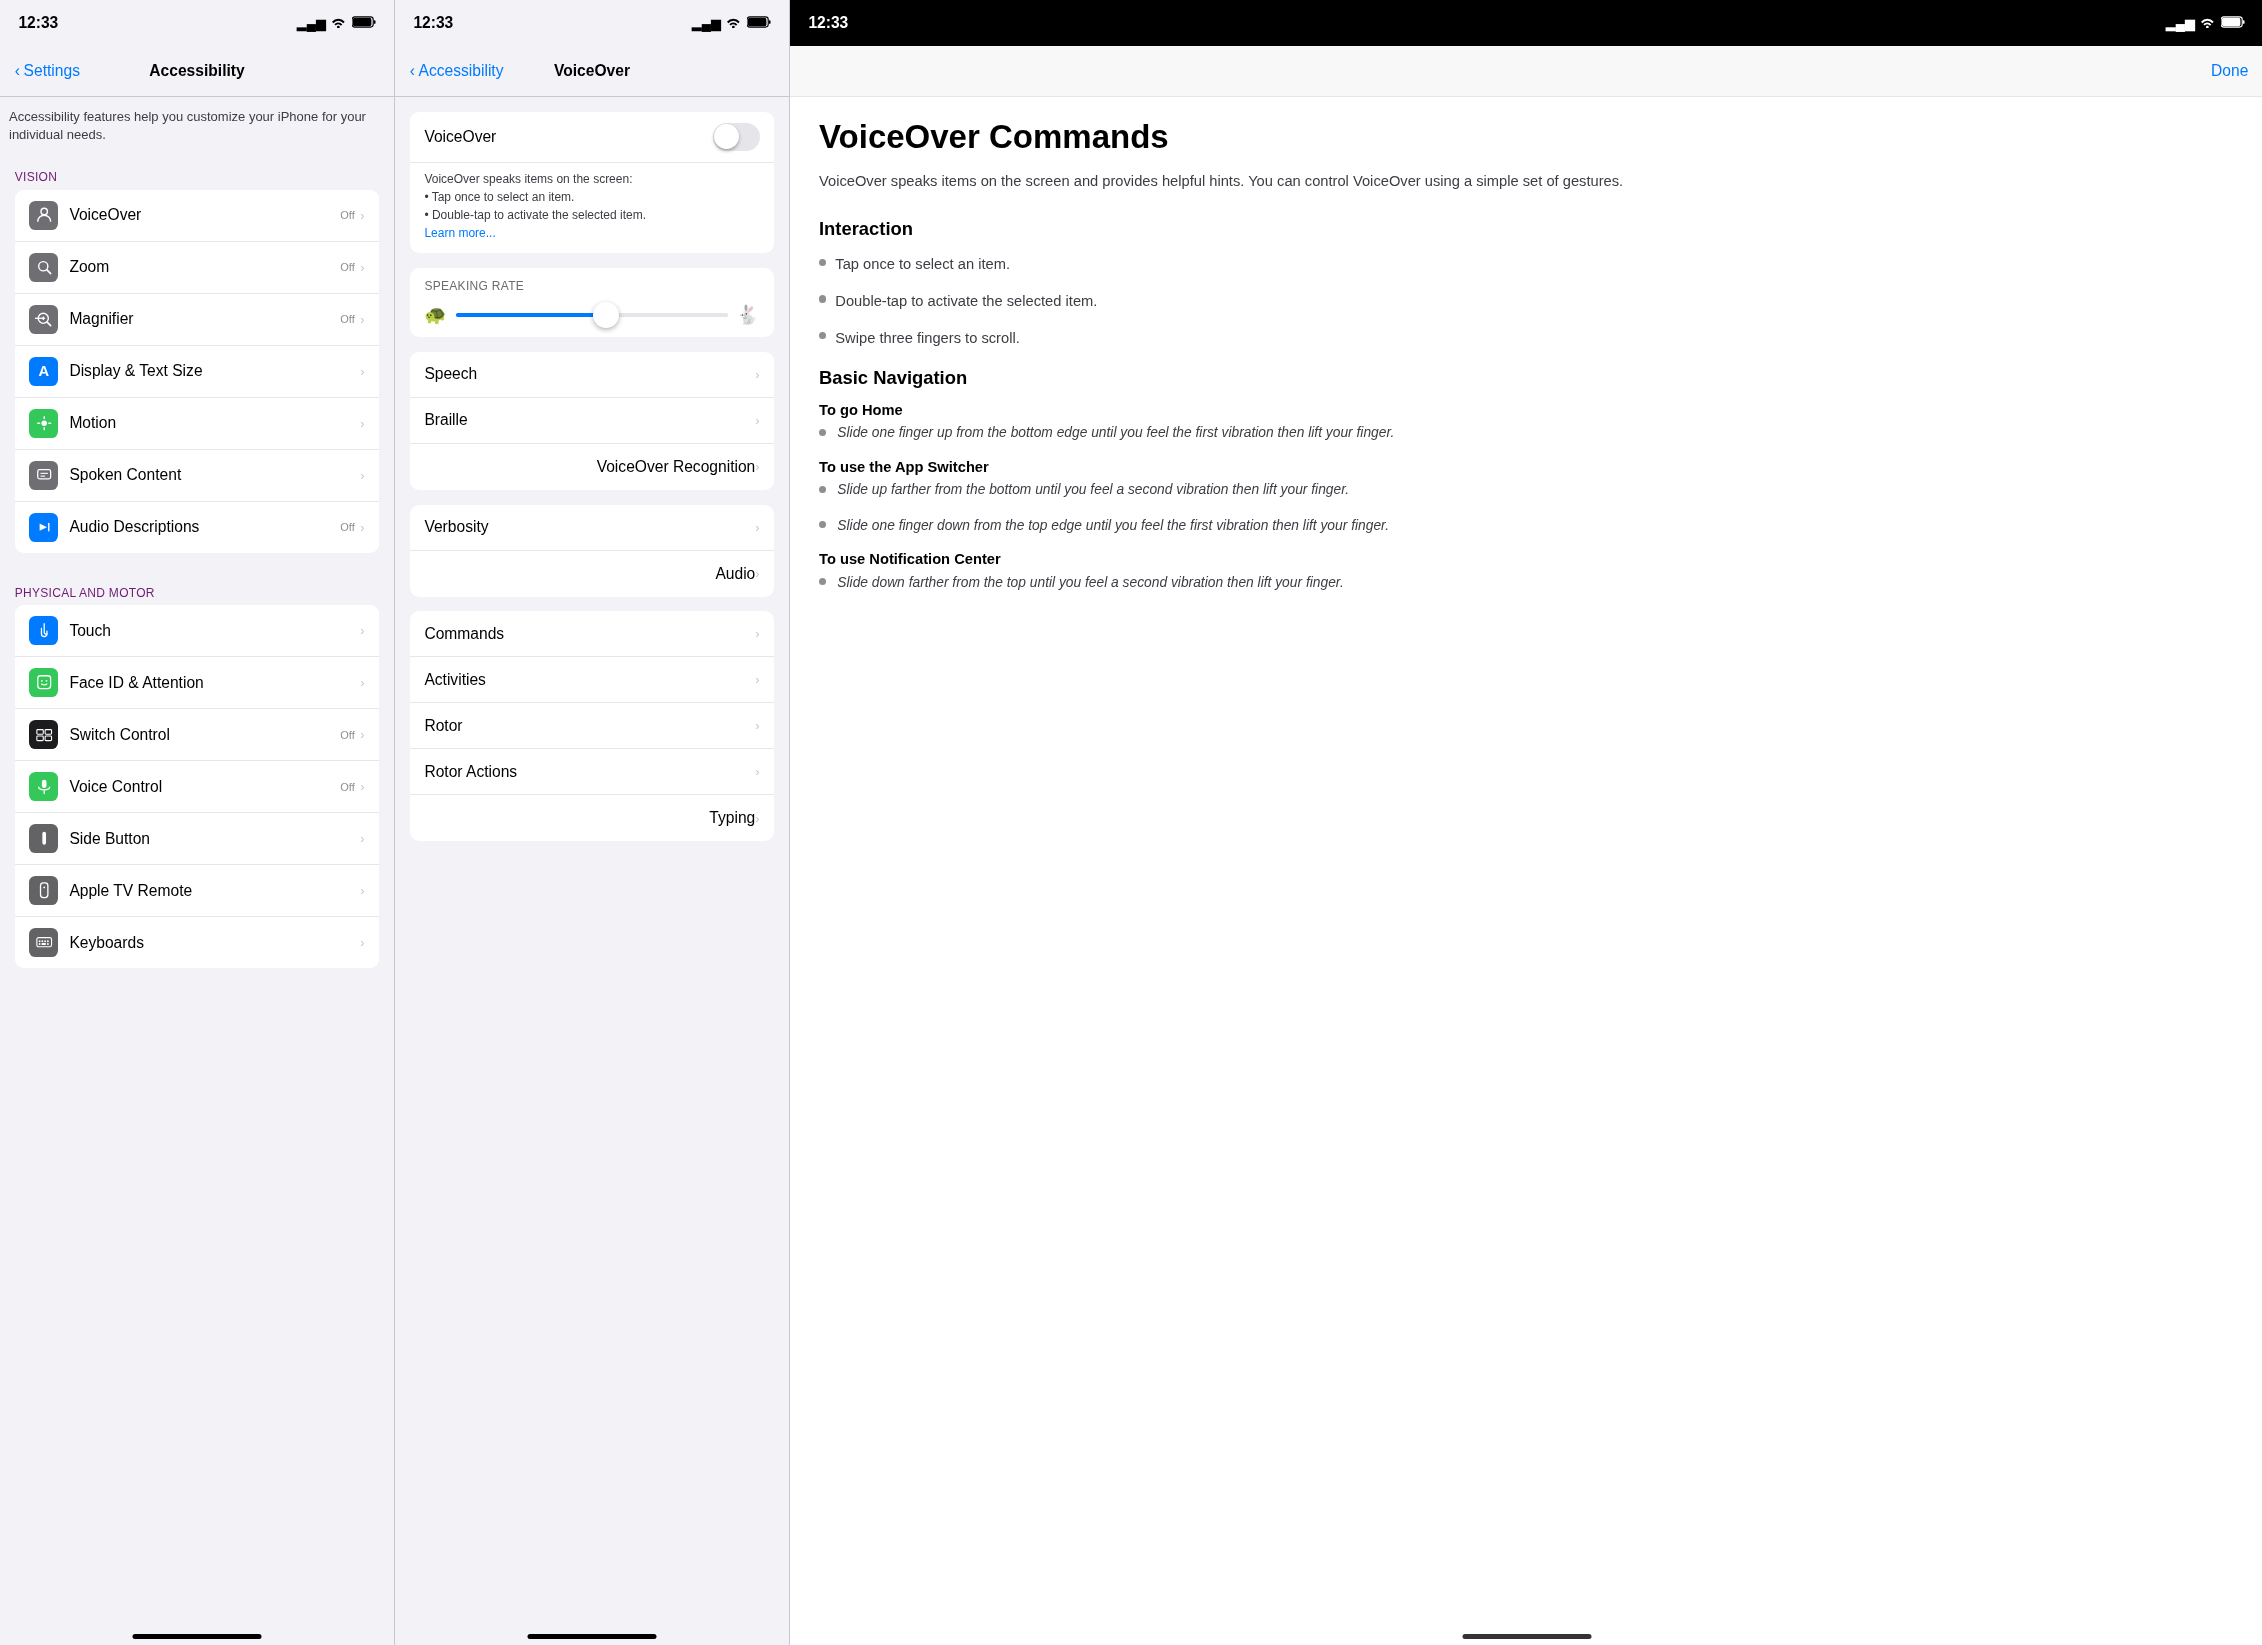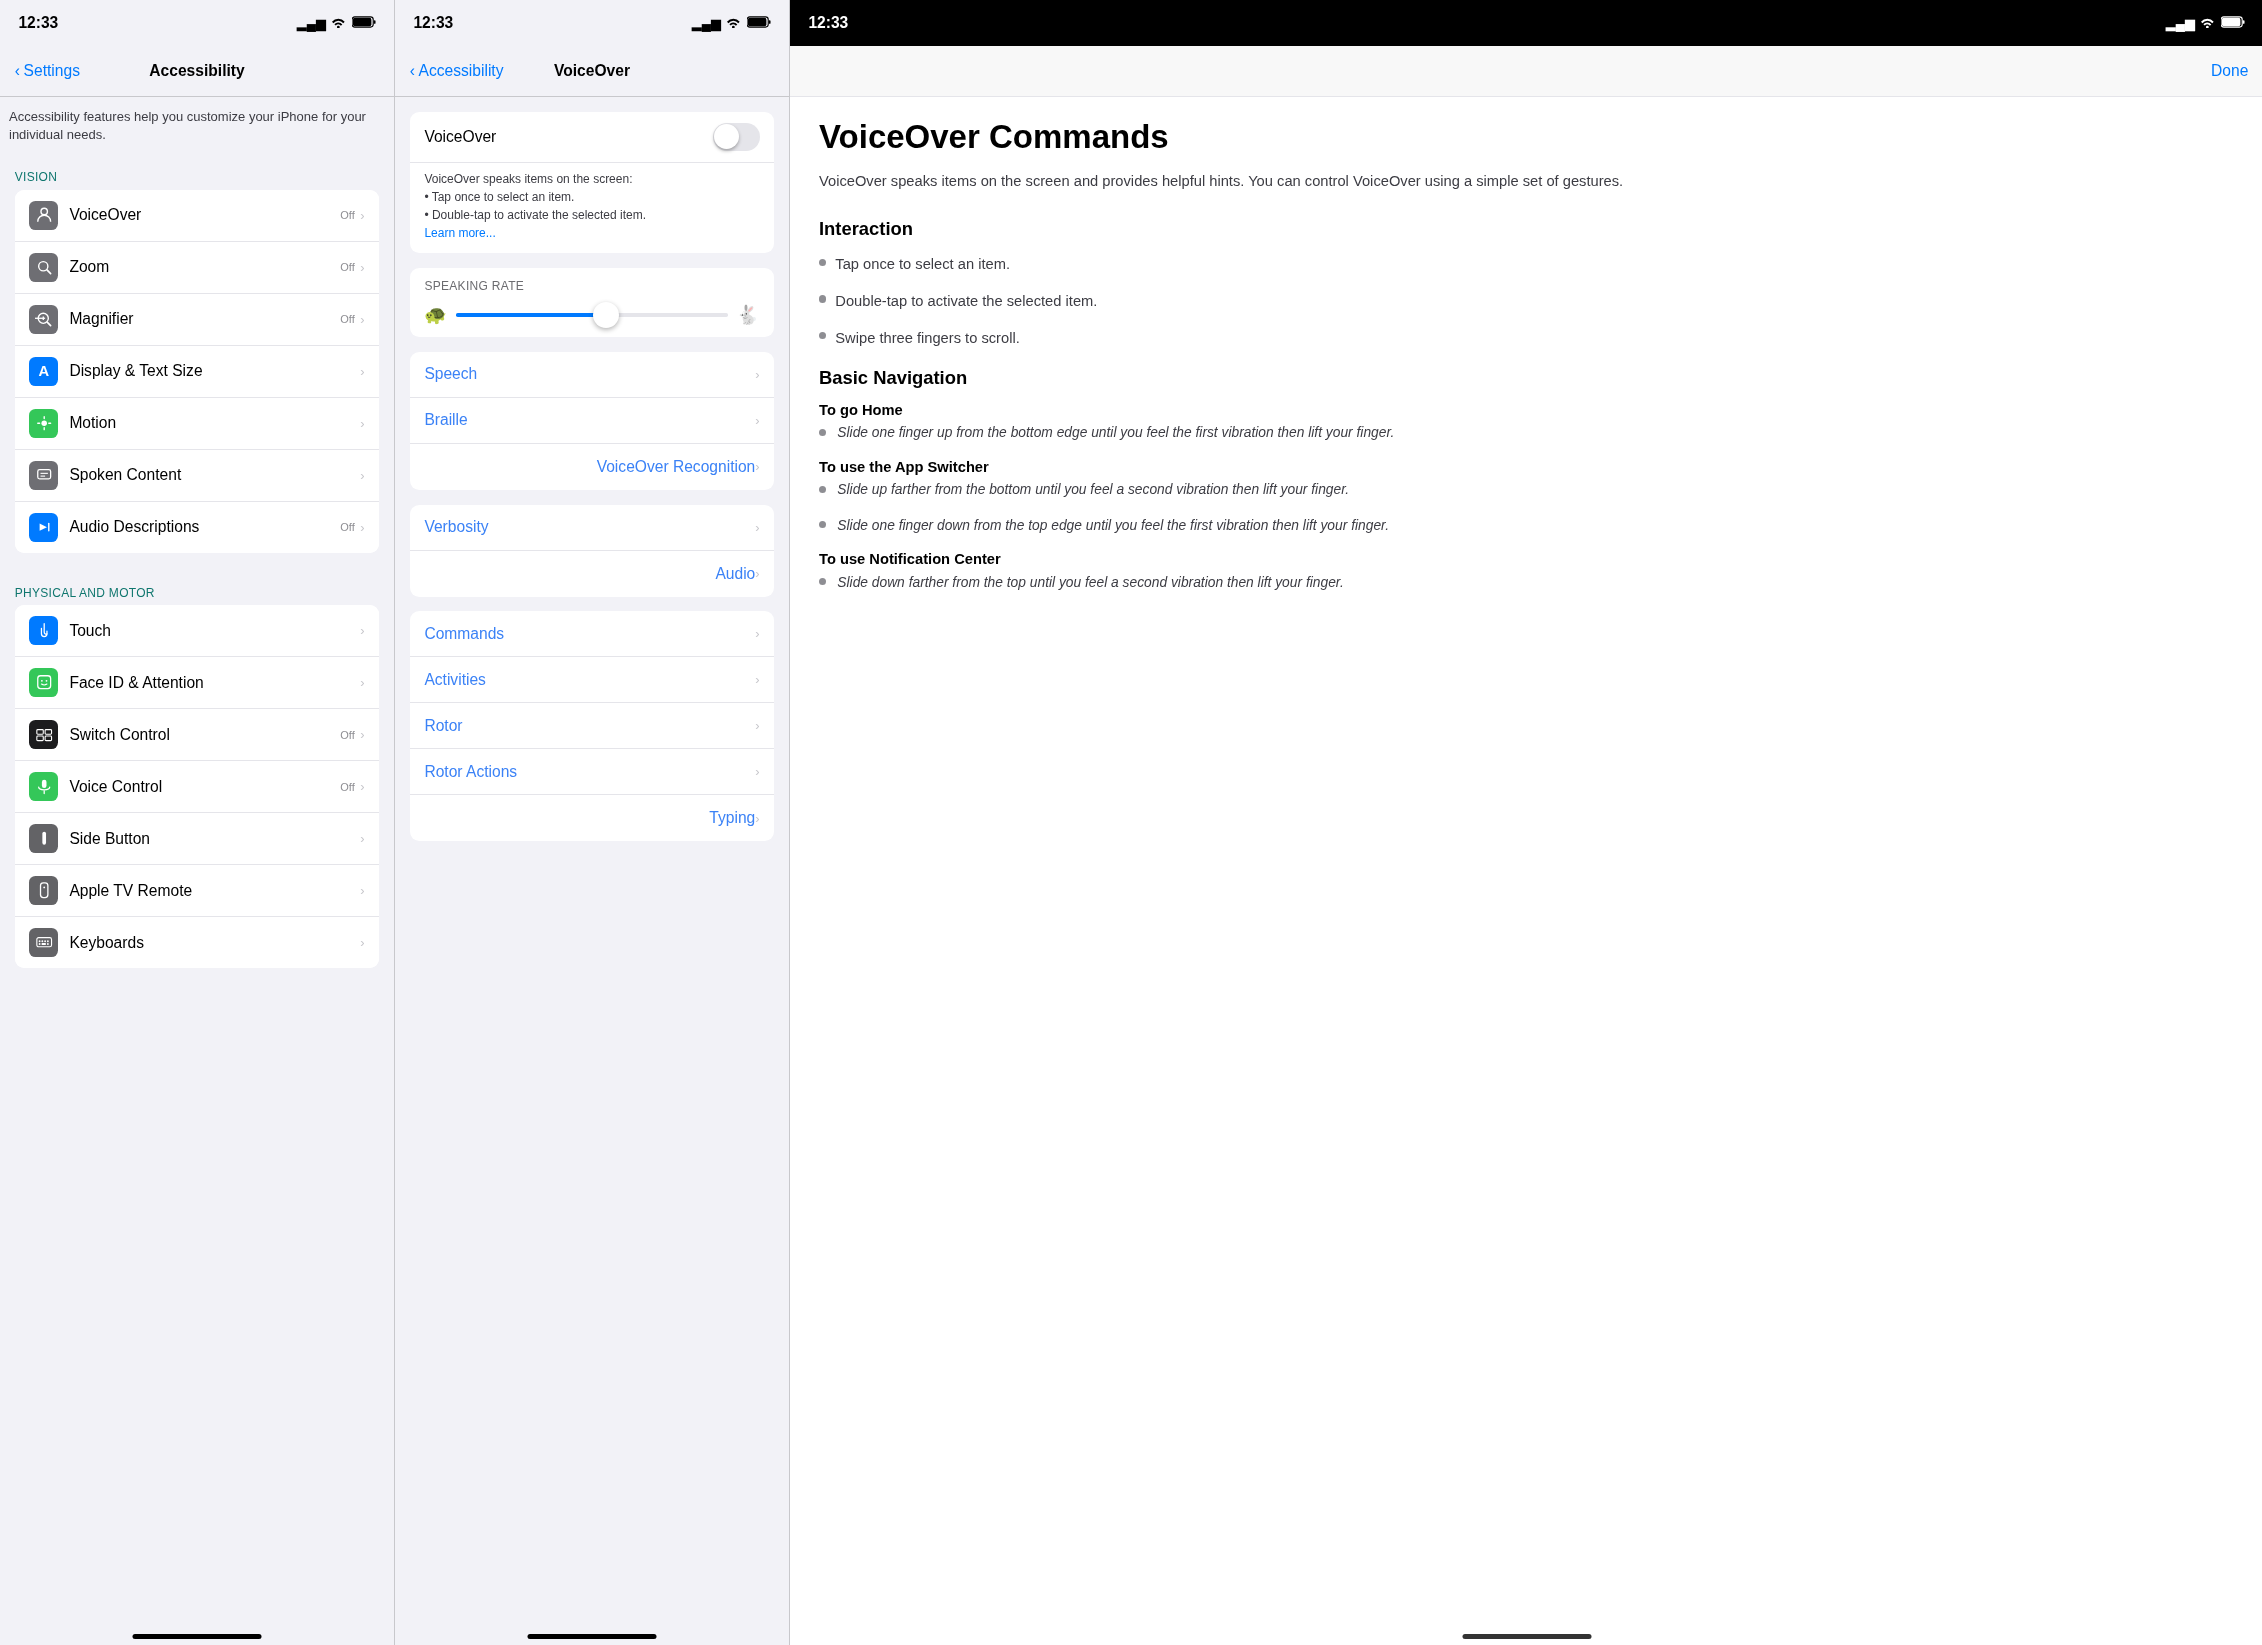--- a/index.html
+++ b/index.html
@@ -103,21 +103,21 @@
       color: #007aff;
       font-size: 15.6px;
       font-weight: 400;
     }
 
     
     .section-header {
       padding: 14.7px 14.7px 5.5px;
       font-size: 12px;
       font-weight: 400;
-      color: #0f766e;
+      color: #701a75;
       text-transform: uppercase;
       letter-spacing: 0.3px;
     }
 
     
     .description-text {
       padding: 11px 9px;
       font-size: 13px;
       color: #3c3c43;
       line-height: 1.4;
@@ -312,21 +312,21 @@
       padding: 13px 14.7px;
       border-bottom: 0.9px solid #e5e5ea;
       min-height: 46px;
     }
 
     .p2-row:last-child { border-bottom: none; text-align: right; }
 
     .p2-label {
       flex: 1;
       font-size: 15.6px;
-      color: #3b82f6;
+      color: #000000;
     }
 
     .p2-chevron {
       color: #c7c7cc;
       font-size: 13px;
     }
 
     
     .panel-3 {
       background: #fff;

